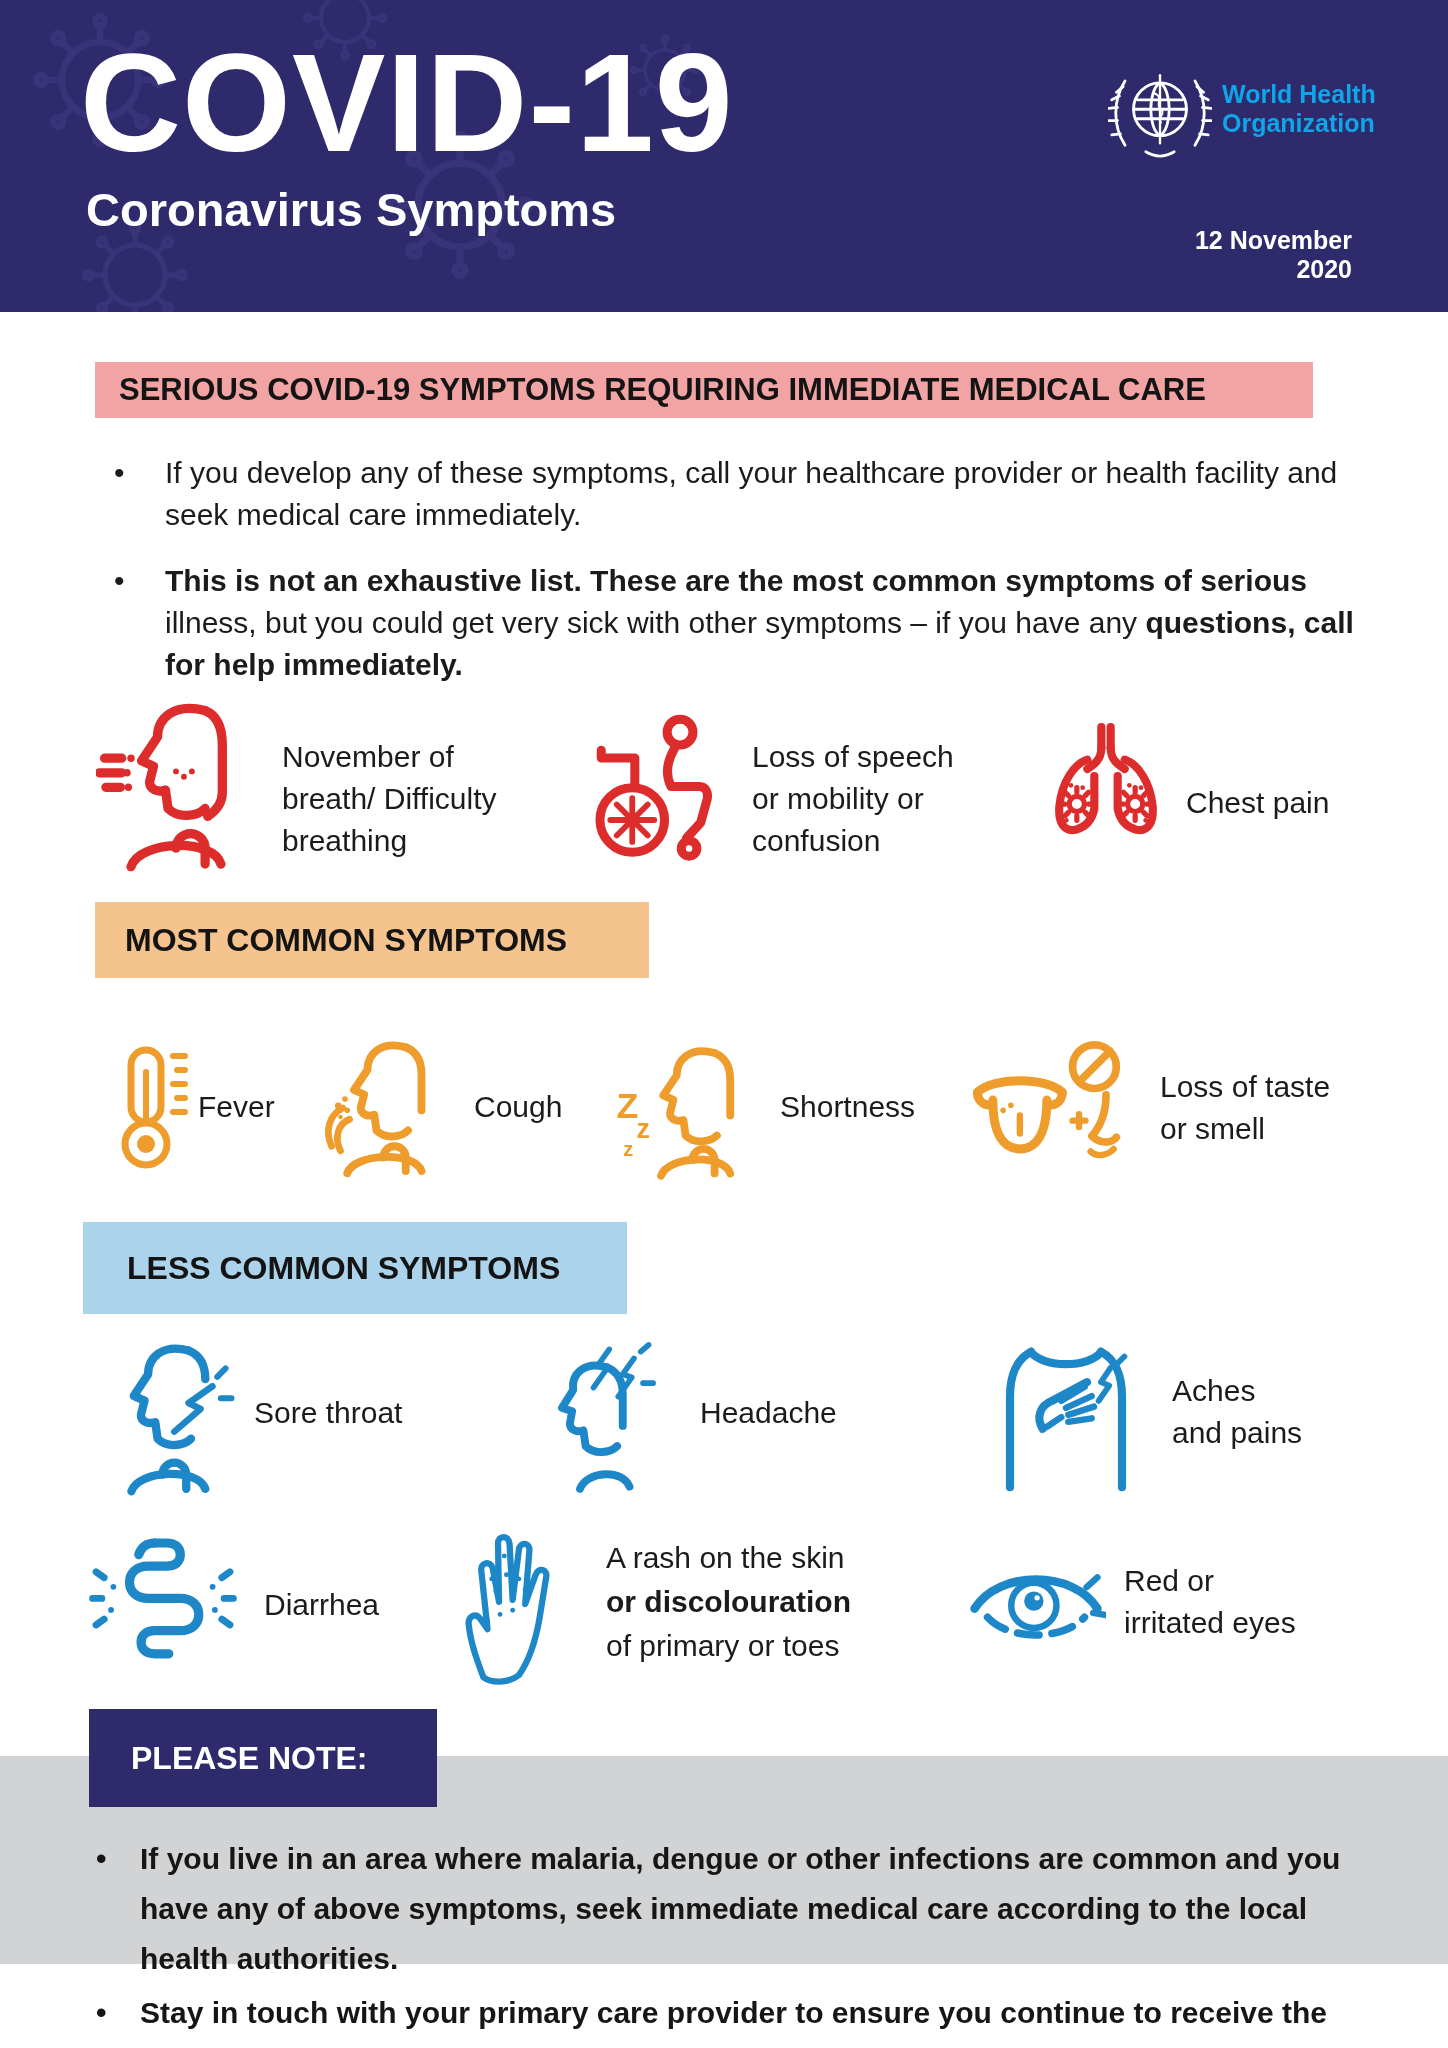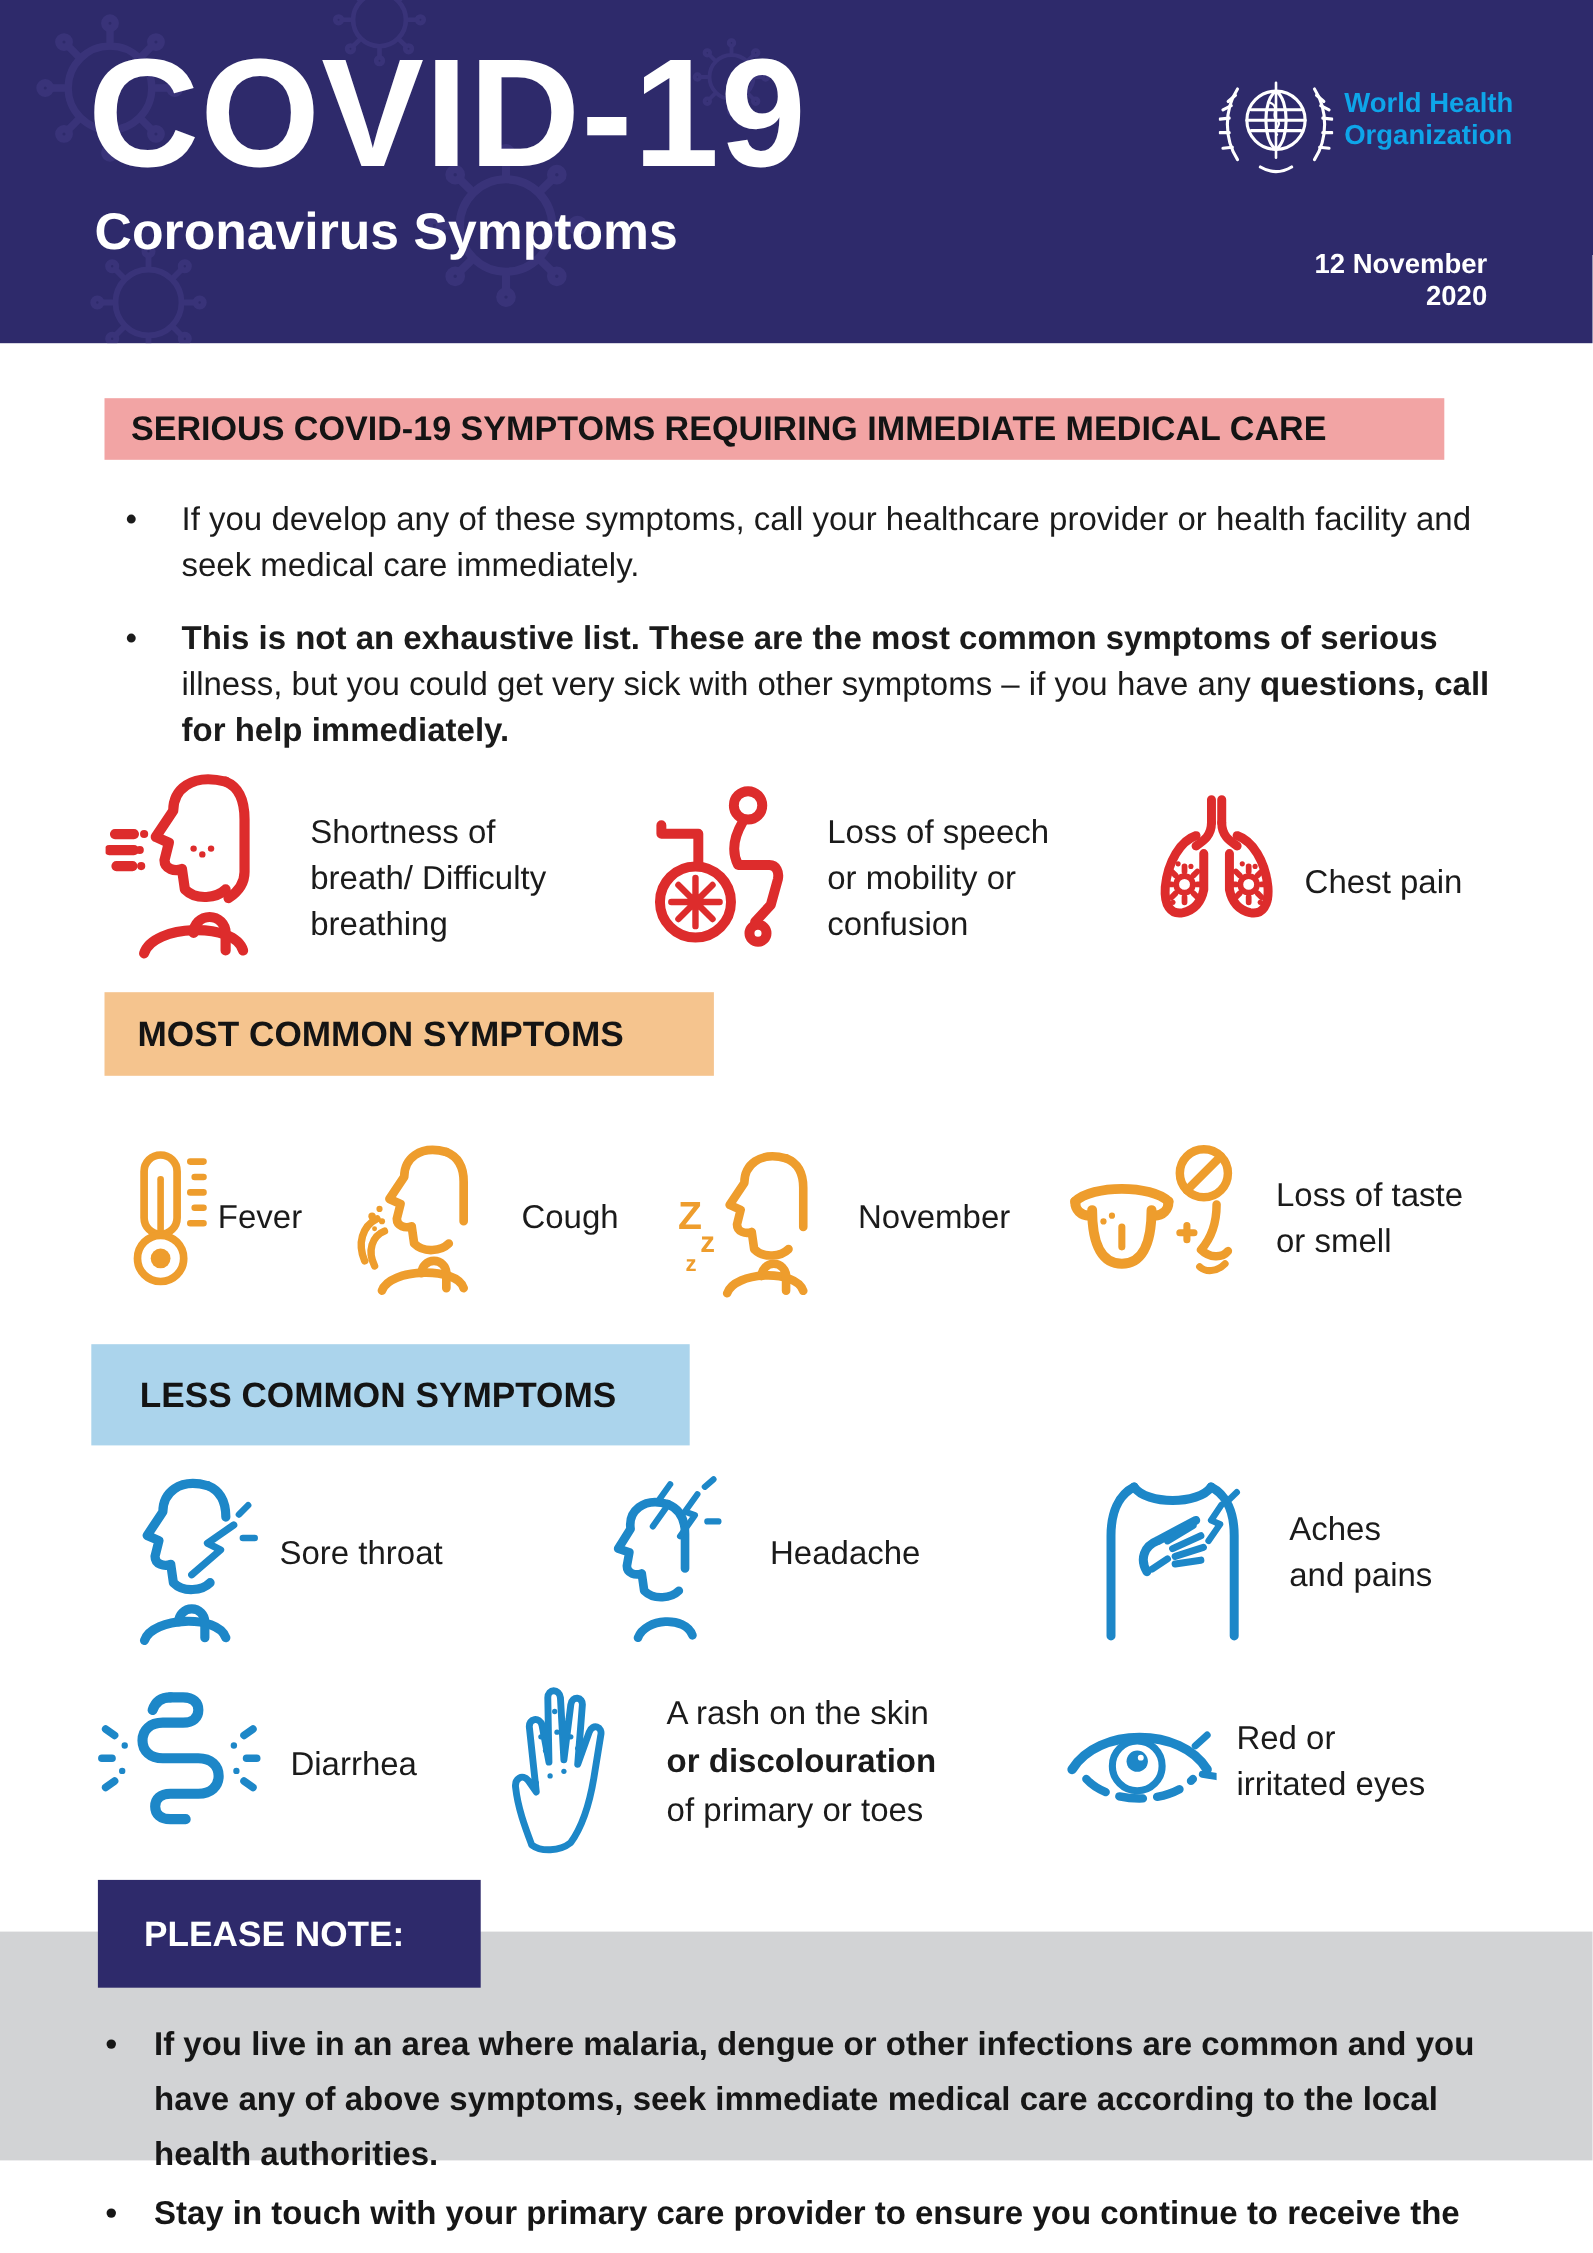--- a/index.html
+++ b/index.html
@@ -124,21 +124,21 @@
       <path d="M6 44 h13 M2 55 h17 M7 66 h11"></path>
       <circle class="f" cx="26" cy="44" r="2.8"></circle>
         <circle class="f" cx="23" cy="55" r="2.8"></circle>
         <circle class="f" cx="24" cy="66" r="2.8"></circle>
       <circle class="f" cx="60" cy="54" r="2.2"></circle>
         <circle class="f" cx="66" cy="58" r="2.2"></circle>
         <circle class="f" cx="72" cy="54" r="2.2"></circle>
     </svg>
   </div>
   <div class="sym-label" id="l-s1">
-    <span>Shortness of</span>
+    <span>November of</span>
     <span>breath/ Difficulty</span>
     <span>breathing</span>
   </div>
 
   <div class="sym-icon red" id="i-s2">
     <svg width="155" height="158" viewBox="0 0 120 120">
       <circle cx="42" cy="84" r="25"></circle>
       <path d="M42 67 V101 M25 84 H59 M30 72 L54 96 M30 96 L54 72" stroke-width="4.5"></path>
       <circle cx="79" cy="16" r="10"></circle>
       <path d="M75 28 C68 40 68 50 72 58 L94 58 C99 58 101 63 100 68 L95 86 L84 98"></path>
@@ -215,21 +215,21 @@
       <path d="M92 8 C70 2 58 14 58 28 L46 46 L55 50 L52 62 C52 68 59 70 64 68 L66 82 C74 90 88 88 94 82"></path>
       <path d="M92 8 C102 12 106 20 106 32 L106 64"></path>
       <path d="M44 118 C50 100 100 98 106 116"></path>
       <path d="M72 104 a10 10 0 0 1 20 0 v12"></path>
       <text x="4" y="66" font-size="32" font-weight="bold" class="f">Z</text>
       <text x="22" y="84" font-size="24" font-weight="bold" class="f">z</text>
       <text x="10" y="100" font-size="18" font-weight="bold" class="f">z</text>
     </svg>
   </div>
   <div class="sym-label" id="l-m3">
-    <span>November</span>
+    <span>Shortness</span>
   </div>
 
   <div class="sym-icon orange" id="i-m4">
     <svg width="180" height="155" viewBox="0 0 140 120">
       <path d="M12 42 C24 30 66 30 78 42"></path>
       <path d="M12 42 C12 48 16 52 22 52 M78 42 C78 48 74 52 68 52"></path>
       <path d="M24 48 C24 74 32 86 45 86 C58 86 66 74 66 48"></path>
       <path d="M45 60 V74" stroke-width="5"></path>
       <circle class="f" cx="32" cy="56" r="2.2"></circle>
         <circle class="f" cx="38" cy="52" r="2.2"></circle>

